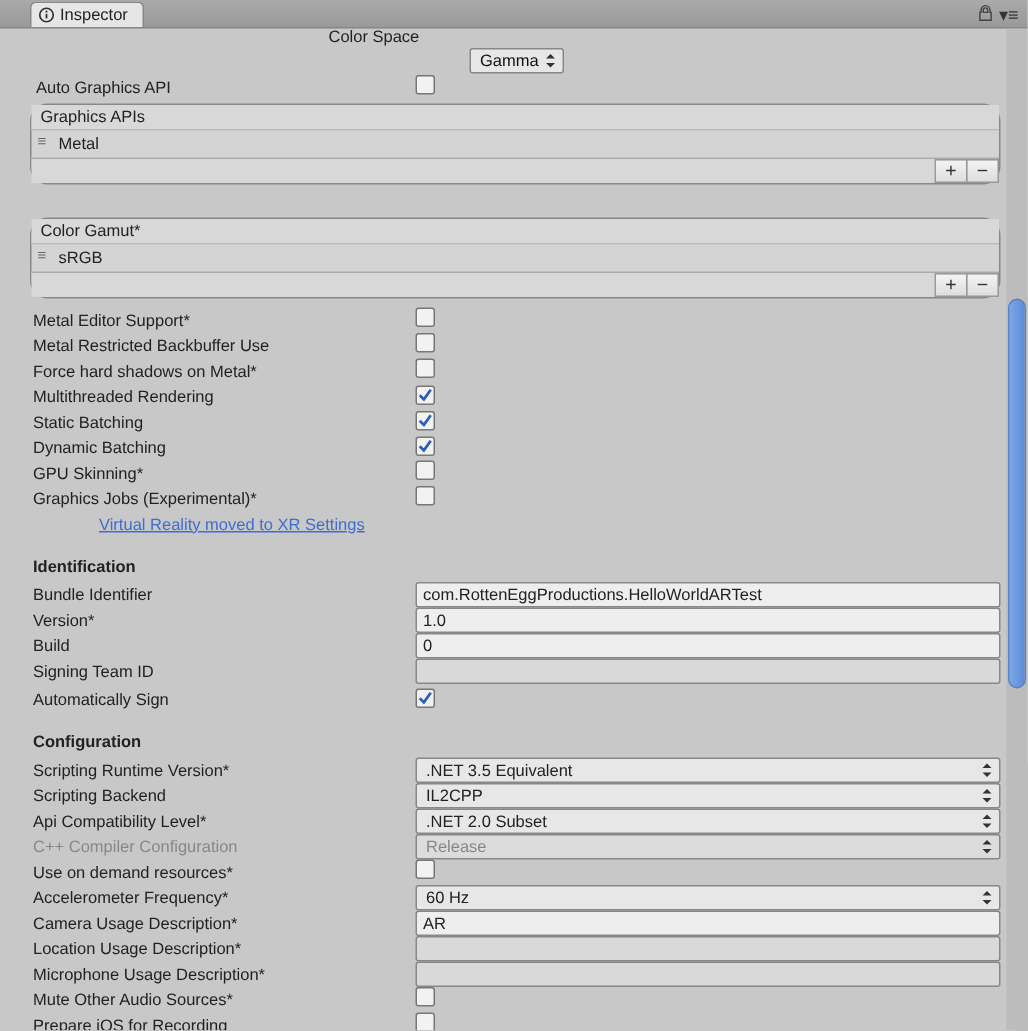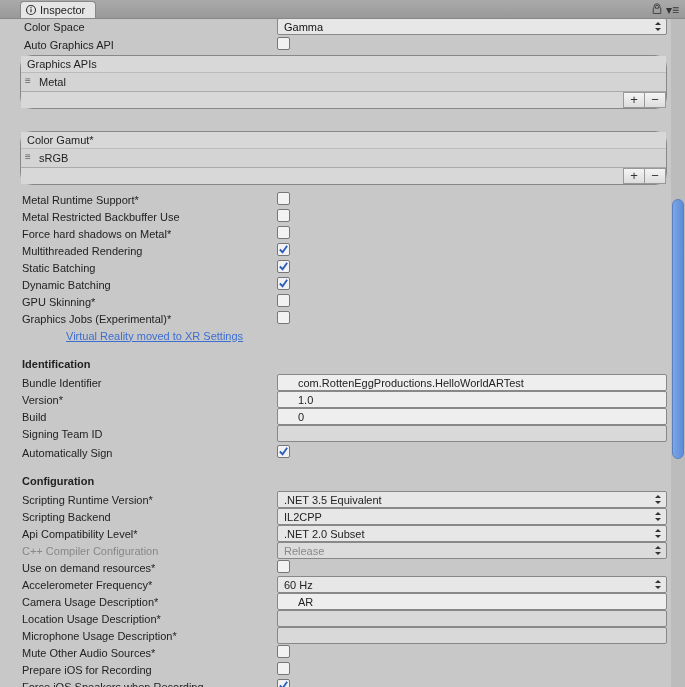--- a/index.html
+++ b/index.html
@@ -102,21 +102,21 @@
   }
 
   input[type=text].u-text {
     width: 100%;
     height: 17px;
     font-size: 11px;
     font-family: inherit;
     background: #eeeeee;
     border: 1px solid #888;
     border-radius: 2px;
-    padding: 0 20px;
+    padding: 0 4px;
     color: #222;
   }
   input[type=text].u-text.ro { background: #d9d9d9; color:#555; }
   .u-select {
     width: 100%;
     height: 17px;
     font-size: 11px;
     background: #e7e7e7;
     border: 1px solid #888;
     border-radius: 2px;
@@ -228,21 +228,21 @@
       <svg width="12" height="12" viewBox="0 0 16 16">
           <path d="M4 7V5a4 4 0 0 1 8 0v2h1v7H3V7h1zm2 0h4V5a2 2 0 0 0-4 0v2z" fill="none" stroke="#444" stroke-width="1.3"></path>
         </svg>
     </span>
     <span class="tab-right-menu">▾≡</span>
   </div>
 
   <div class="content-wrap">
     <div class="content">
 
-      <div class="row" style="margin-top:-1px;">
+      <div class="row" style="margin-top:-1px;flex-direction:column;">
         <div class="row-label indent1">Color Space</div>
         <div class="row-control">
           <div class="u-select shifted">
               <span>Gamma</span>
             </div>
         </div>
       </div>
 
       <div class="row" style="margin-top:1px;">
         <div class="row-label indent1">Auto Graphics API</div>
@@ -264,21 +264,21 @@
         <div class="listbox-header">Color Gamut*</div>
         <div class="listbox-item">sRGB</div>
         <div class="listbox-footer">
           <div class="mini-btn">+</div>
           <div class="mini-btn">−</div>
         </div>
       </div>
 
       <div style="height:6px;"></div>
       <div class="row">
-          <div class="row-label">Metal Runtime Support*</div>
+          <div class="row-label">Metal Editor Support*</div>
           <div class="row-control"><span class="u-check"></span></div>
         </div>
       <div class="row">
           <div class="row-label">Metal Restricted Backbuffer Use</div>
           <div class="row-control"><span class="u-check"></span></div>
         </div>
       <div class="row">
           <div class="row-label">Force hard shadows on Metal*</div>
           <div class="row-control"><span class="u-check"></span></div>
         </div>

